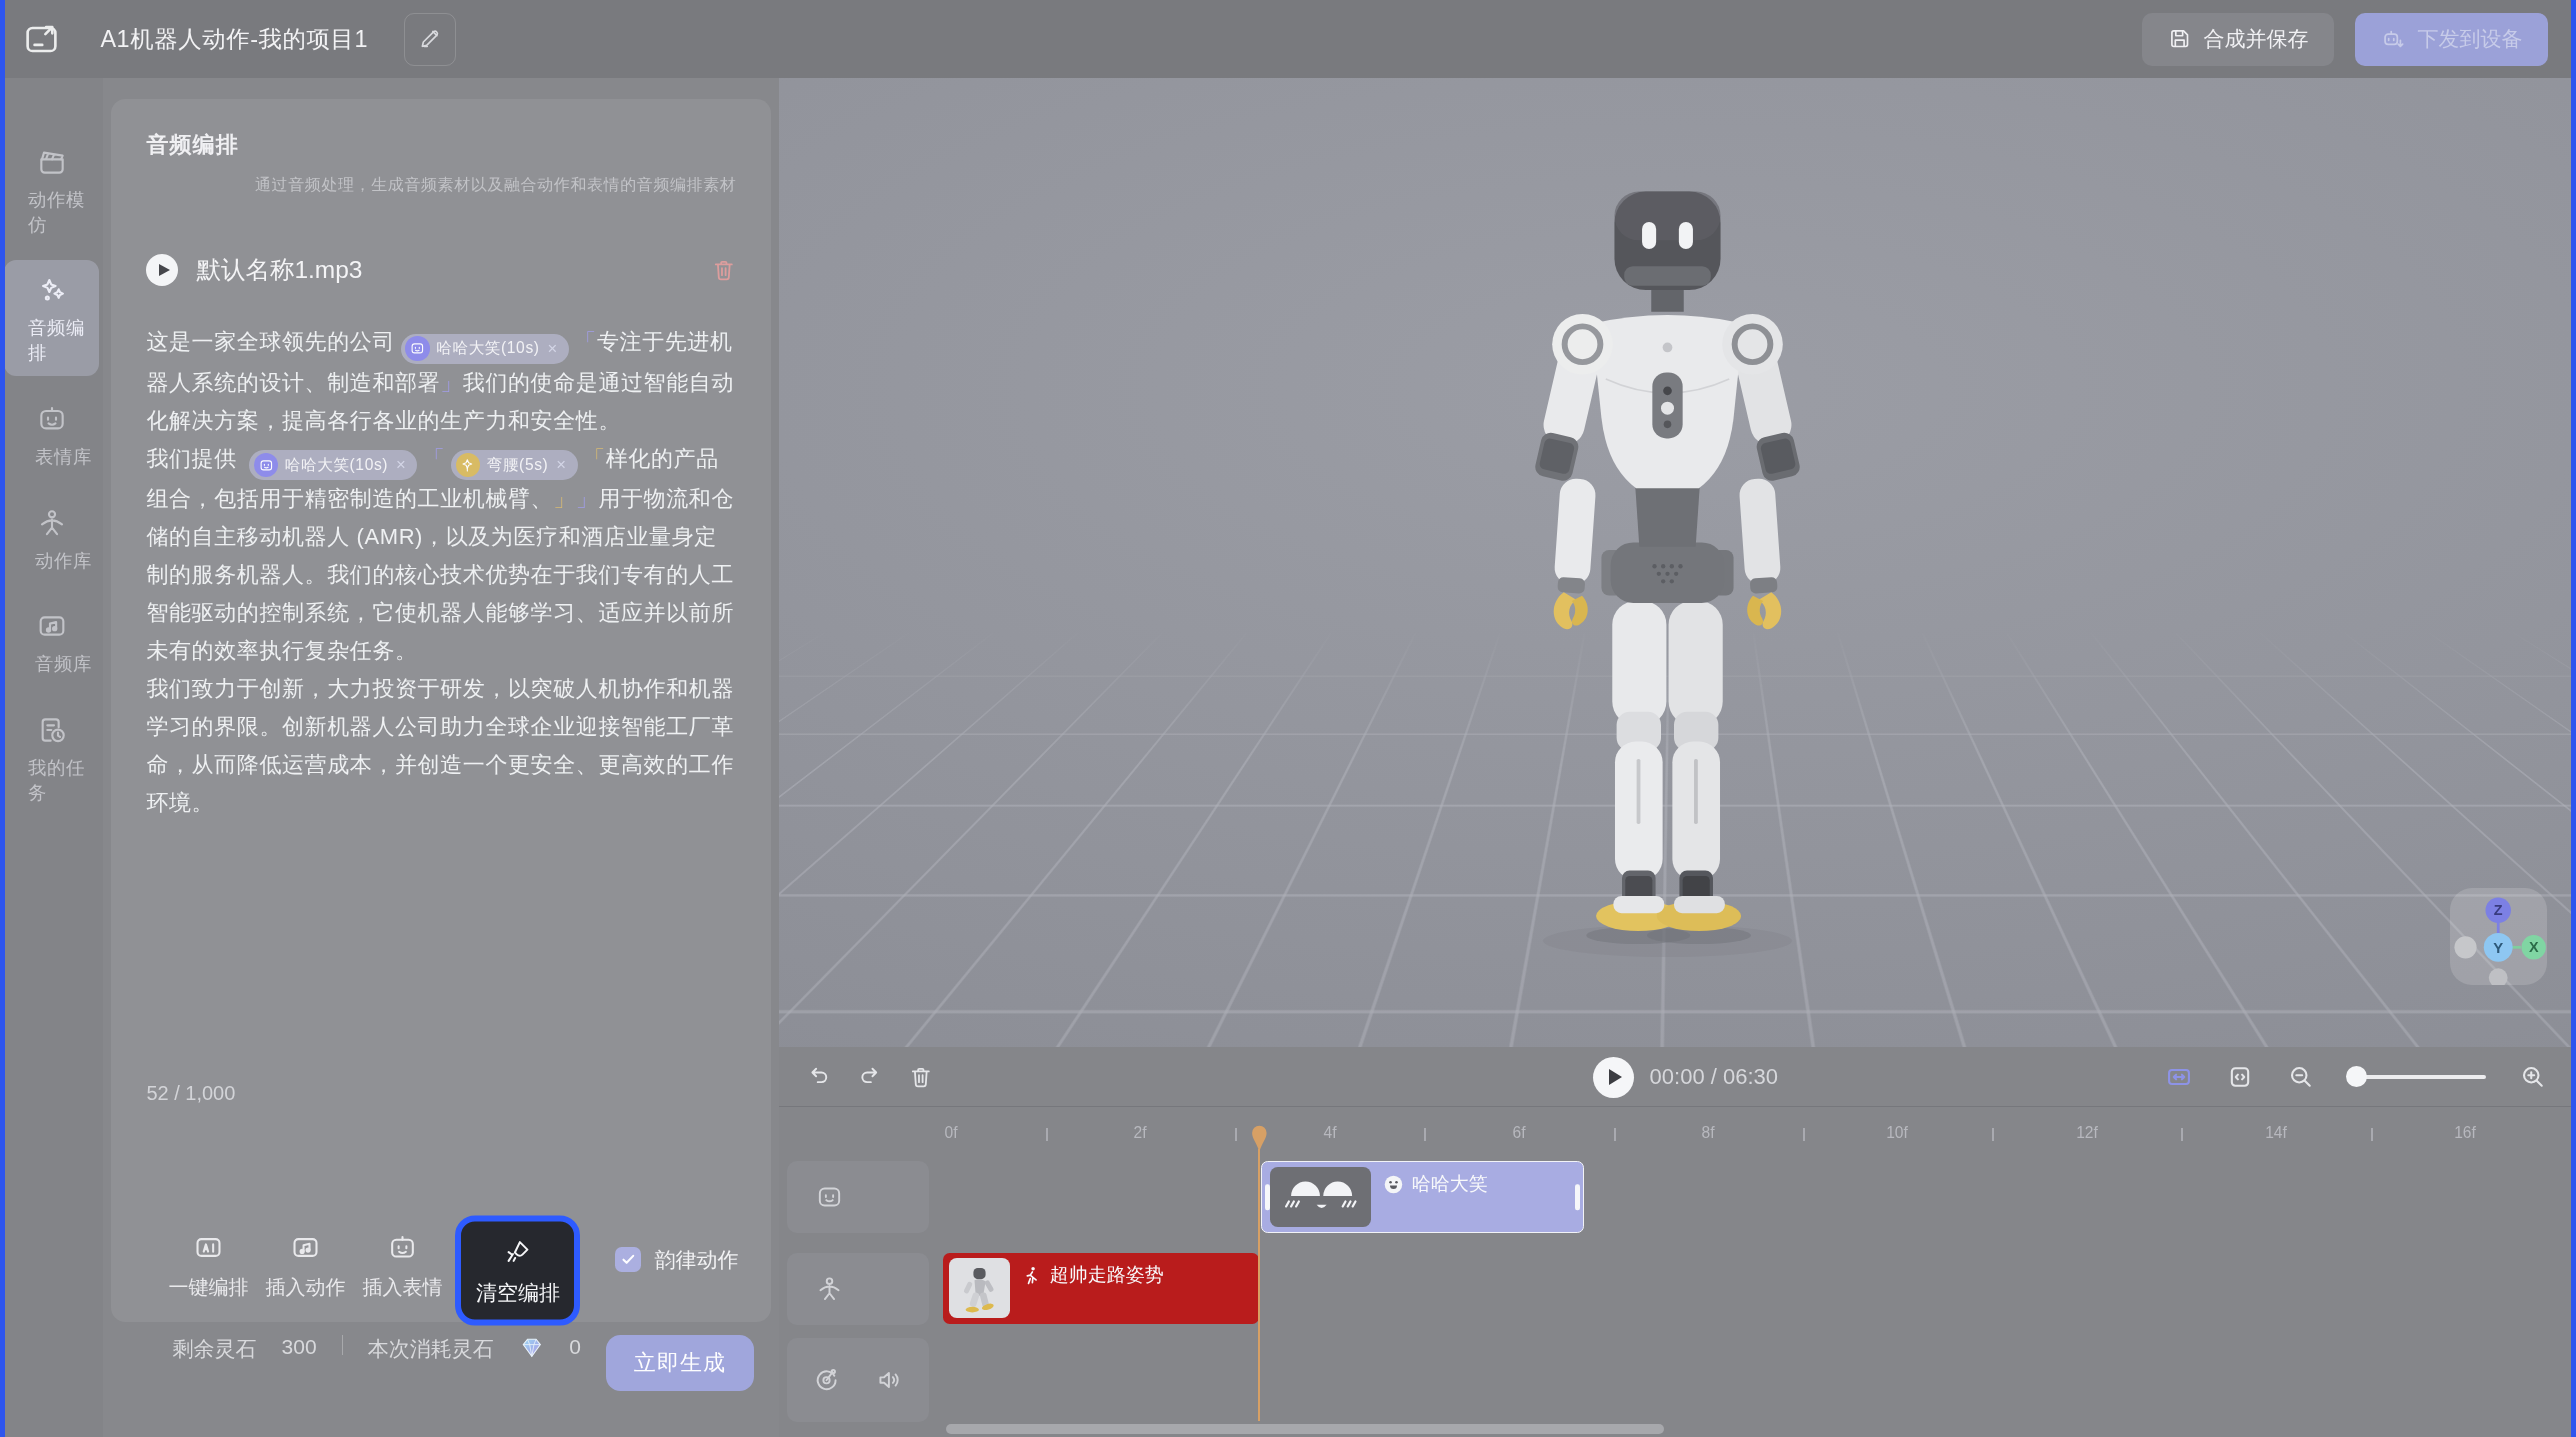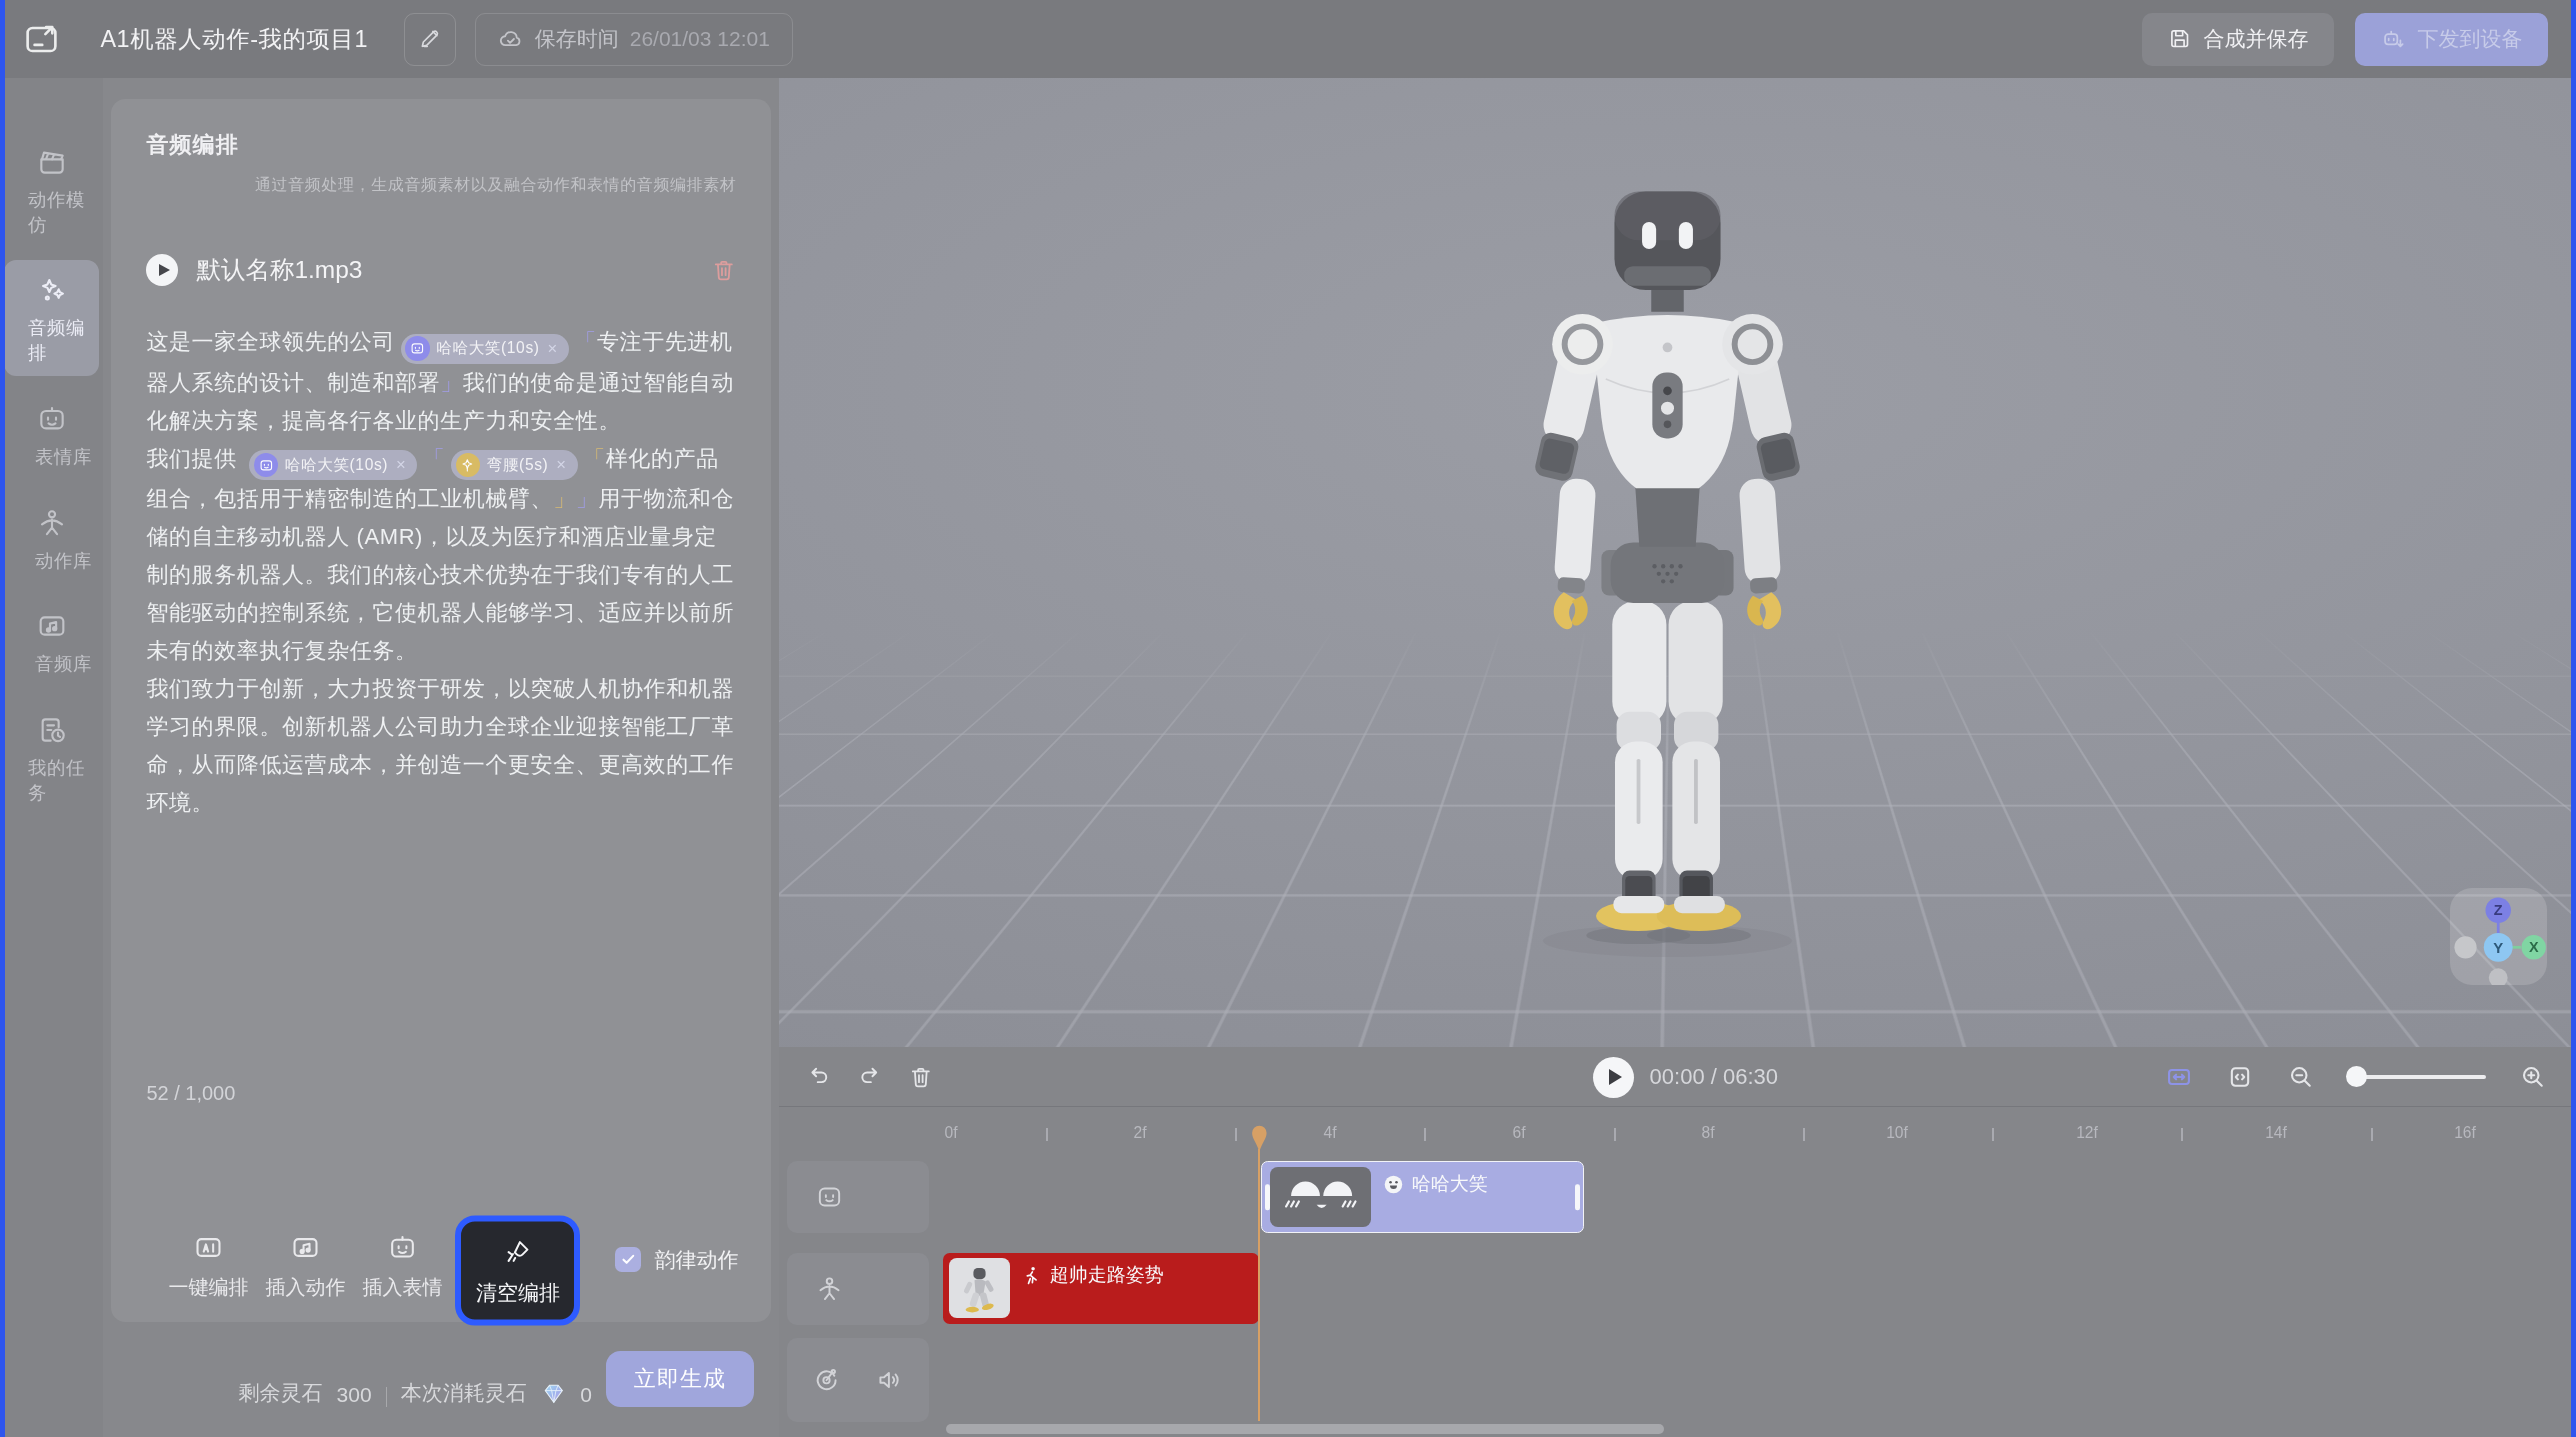--- a/index.html
+++ b/index.html
@@ -71,21 +71,21 @@
     padding:15.6px 14.5px 12.2px 14.5px; display:flex; flex-direction:column; align-items:center; gap:12.2px;
     color:#f5f6f8; transform:translateY(24.5px); z-index:5; margin-right:5.6px; }
   .hl-wrap svg { width:30px; height:30px; }
   .hl-wrap .albl { font-size:21px; white-space:nowrap; }
   .rhythm { margin-left:auto; display:flex; align-items:center; gap:13.4px; margin-bottom:27px;justify-content:flex-end; }
   .checkbox { width:25.6px; height:25.6px; border-radius:6.7px; background:#abafe0; display:flex;
     align-items:center; justify-content:center; }
   .checkbox svg { width:16.7px; height:16.7px; }
   .rhythm .rlbl { font-size:21px; color:#f2f2f4; }
   .panel-footer { position:absolute; left:0; right:0; top:1257px; height:72px; display:flex;
-    align-items:flex-end; justify-content:flex-end; padding-right:25px; gap:14px;
+    align-items:flex-start; justify-content:flex-end; padding-right:25px; gap:25px;
     font-size:21px; color:#d8d9dc; }
   .vdiv { width:1.1px; height:20px; background:rgba(255,255,255,.28); }
   .gem { width:25.6px; height:25.6px; }
   .gen-btn { width:148px; height:56px; border-radius:14.5px; background:#a0a6dc; color:#fdfdfe;
     font-size:22px; display:flex; align-items:center; justify-content:center; letter-spacing:1.1px; }
 
   
   .stage { position:absolute; left:779px; top:78px; right:0; bottom:0; }
   .viewport { position:absolute; left:0; right:0; top:0; height:969px; overflow:hidden;
     background:radial-gradient(120% 90% at 50% 32%, #9b9da5 0%, #93959d 48%, #8a8c94 100%); }
@@ -156,30 +156,20 @@
       <rect x="3" y="4.5" width="18" height="15" rx="3.2"></rect>
         <path d="M14.5 8.5 L19 4 M19 4 h-4 M19 4 v4 M7.5 15.5 h5"></path>
     </svg>
   </span>
   <span class="proj-title">A1机器人动作-我的项目1</span>
   <span class="iconbox">
     <svg width="23.4" height="23.4" viewBox="0 0 24 24" fill="none" stroke="currentColor" stroke-width="1.7" stroke-linecap="round" stroke-linejoin="round">
       <path d="M15.2 4.6 l4.2 4.2 M4.5 19.8 l1 -4.4 L16.2 4.7 a2.5 2.5 0 0 1 3.4 3.4 L8.9 18.8 Z M6.5 20 h3"></path>
     </svg>
   </span>
-  <span class="savebox">
-    <span class="ic">
-      <svg width="25.6" height="25.6" viewBox="0 0 24 24" fill="none" stroke="#c3c4c9" stroke-width="1.7" stroke-linecap="round" stroke-linejoin="round">
-        <path d="M7 18 a4.2 4.2 0 0 1 -.3 -8.4 A5.6 5.6 0 0 1 17.6 11 A3.6 3.6 0 0 1 17 18 Z"></path>
-        <path d="M9.3 13.8 l2 2 l3.6 -3.6"></path>
-      </svg>
-    </span>
-    <span class="lab">保存时间</span>
-    <span class="tim">26/01/03 12:01</span>
-  </span>
   <span class="spacer"></span>
   <div class="tbtn save">
     <span class="ic">
       <svg width="23.4" height="23.4" viewBox="0 0 24 24" fill="none" stroke="currentColor" stroke-width="1.7" stroke-linejoin="round">
         <path d="M4 6 a2 2 0 0 1 2 -2 h10 l4 4 v10 a2 2 0 0 1 -2 2 H6 a2 2 0 0 1 -2 -2 Z"></path>
         <path d="M8 4 v5 h7 V4 M7.5 20 v-6.5 h9 V20"></path>
       </svg>
     </span>
     <span>合成并保存</span>
   </div>

